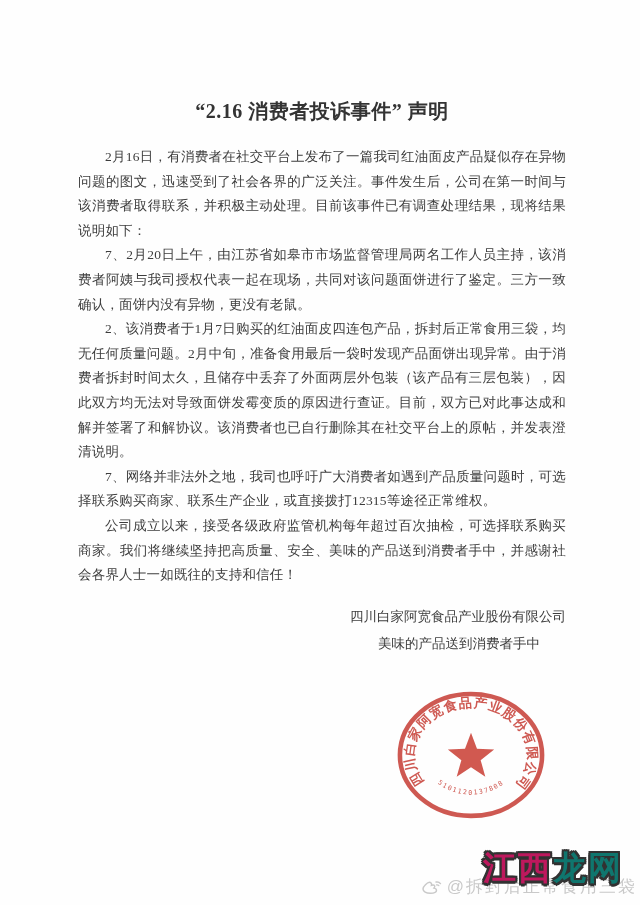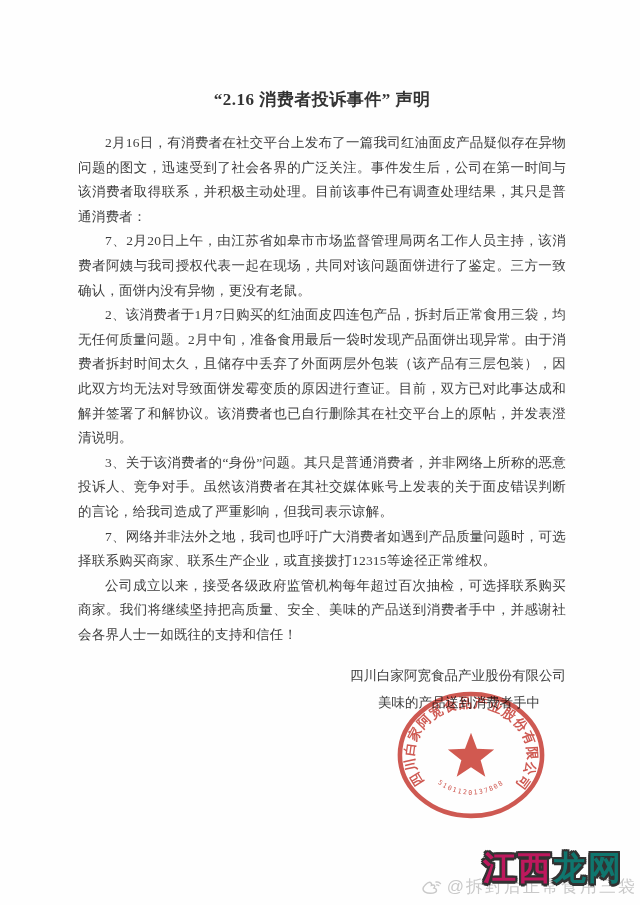--- a/index.html
+++ b/index.html
@@ -11,23 +11,23 @@
   }
   .page {
     position:absolute; inset:0;
     background:#fefefe;
   }
   .doc {
     position:absolute; left:78px; right:74px; top:84px;
     color:#3d3d3d;
   }
   .doc-title {
-    margin:4px 0 20px 0;
+    margin:14px 0 20px 0;
     text-align:center;
-    font-size:17px; font-weight:bold;
+    font-size:20px; font-weight:bold;
     letter-spacing:0.5px;
     color:#333333;
   }
   .doc-body p {
     margin:0;
     font-size:13.5px;
     line-height:24.6px;
     text-indent:2em;
     text-align:justify;
     letter-spacing:0.2px;
@@ -74,24 +74,23 @@
   .wm-site .site-b { color:#0f766e; }
 </style>
 </head>
 <body>
 
 <div class="page">
 
   <div class="doc">
     <h1 class="doc-title">“2.16 消费者投诉事件” 声明</h1>
     <div class="doc-body">
-      <p>2月16日，有消费者在社交平台上发布了一篇我司红油面皮产品疑似存在异物问题的图文，迅速受到了社会各界的广泛关注。事件发生后，公司在第一时间与该消费者取得联系，并积极主动处理。目前该事件已有调查处理结果，其只是普通消费者：</p>
+      <p>2月16日，有消费者在社交平台上发布了一篇我司红油面皮产品疑似存在异物问题的图文，迅速受到了社会各界的广泛关注。事件发生后，公司在第一时间与该消费者取得联系，并积极主动处理。目前该事件已有调查处理结果，现将结果说明如下：</p>
       <p>7、2月20日上午，由江苏省如皋市市场监督管理局两名工作人员主持，该消费者阿姨与我司授权代表一起在现场，共同对该问题面饼进行了鉴定。三方一致确认，面饼内没有异物，更没有老鼠。</p>
       <p>2、该消费者于1月7日购买的红油面皮四连包产品，拆封后正常食用三袋，均无任何质量问题。2月中旬，准备食用最后一袋时发现产品面饼出现异常。由于消费者拆封时间太久，且储存中丢弃了外面两层外包装（该产品有三层包装），因此双方均无法对导致面饼发霉变质的原因进行查证。目前，双方已对此事达成和解并签署了和解协议。该消费者也已自行删除其在社交平台上的原帖，并发表澄清说明。</p>
-      <p>3、关于该消费者的“身份”问题。其只是普通消费者，并非网络上所称的恶意投诉人、竞争对手。虽然该消费者在其社交媒体账号上发表的关于面皮错误判断的言论，给我司造成了严重影响，但我司表示谅解。</p>
       <p>7、网络并非法外之地，我司也呼吁广大消费者如遇到产品质量问题时，可选择联系购买商家、联系生产企业，或直接拨打12315等途径正常维权。</p>
       <p>公司成立以来，接受各级政府监管机构每年超过百次抽检，可选择联系购买商家。我们将继续坚持把高质量、安全、美味的产品送到消费者手中，并感谢社会各界人士一如既往的支持和信任！</p>
     </div>
     <div class="signature">
       <div class="sig-company">四川白家阿宽食品产业股份有限公司</div>
       <div class="sig-date">美味的产品送到消费者手中</div>
     </div>
   </div>
 
   <svg class="seal" viewBox="0 0 150 130" xmlns="http://www.w3.org/2000/svg">

